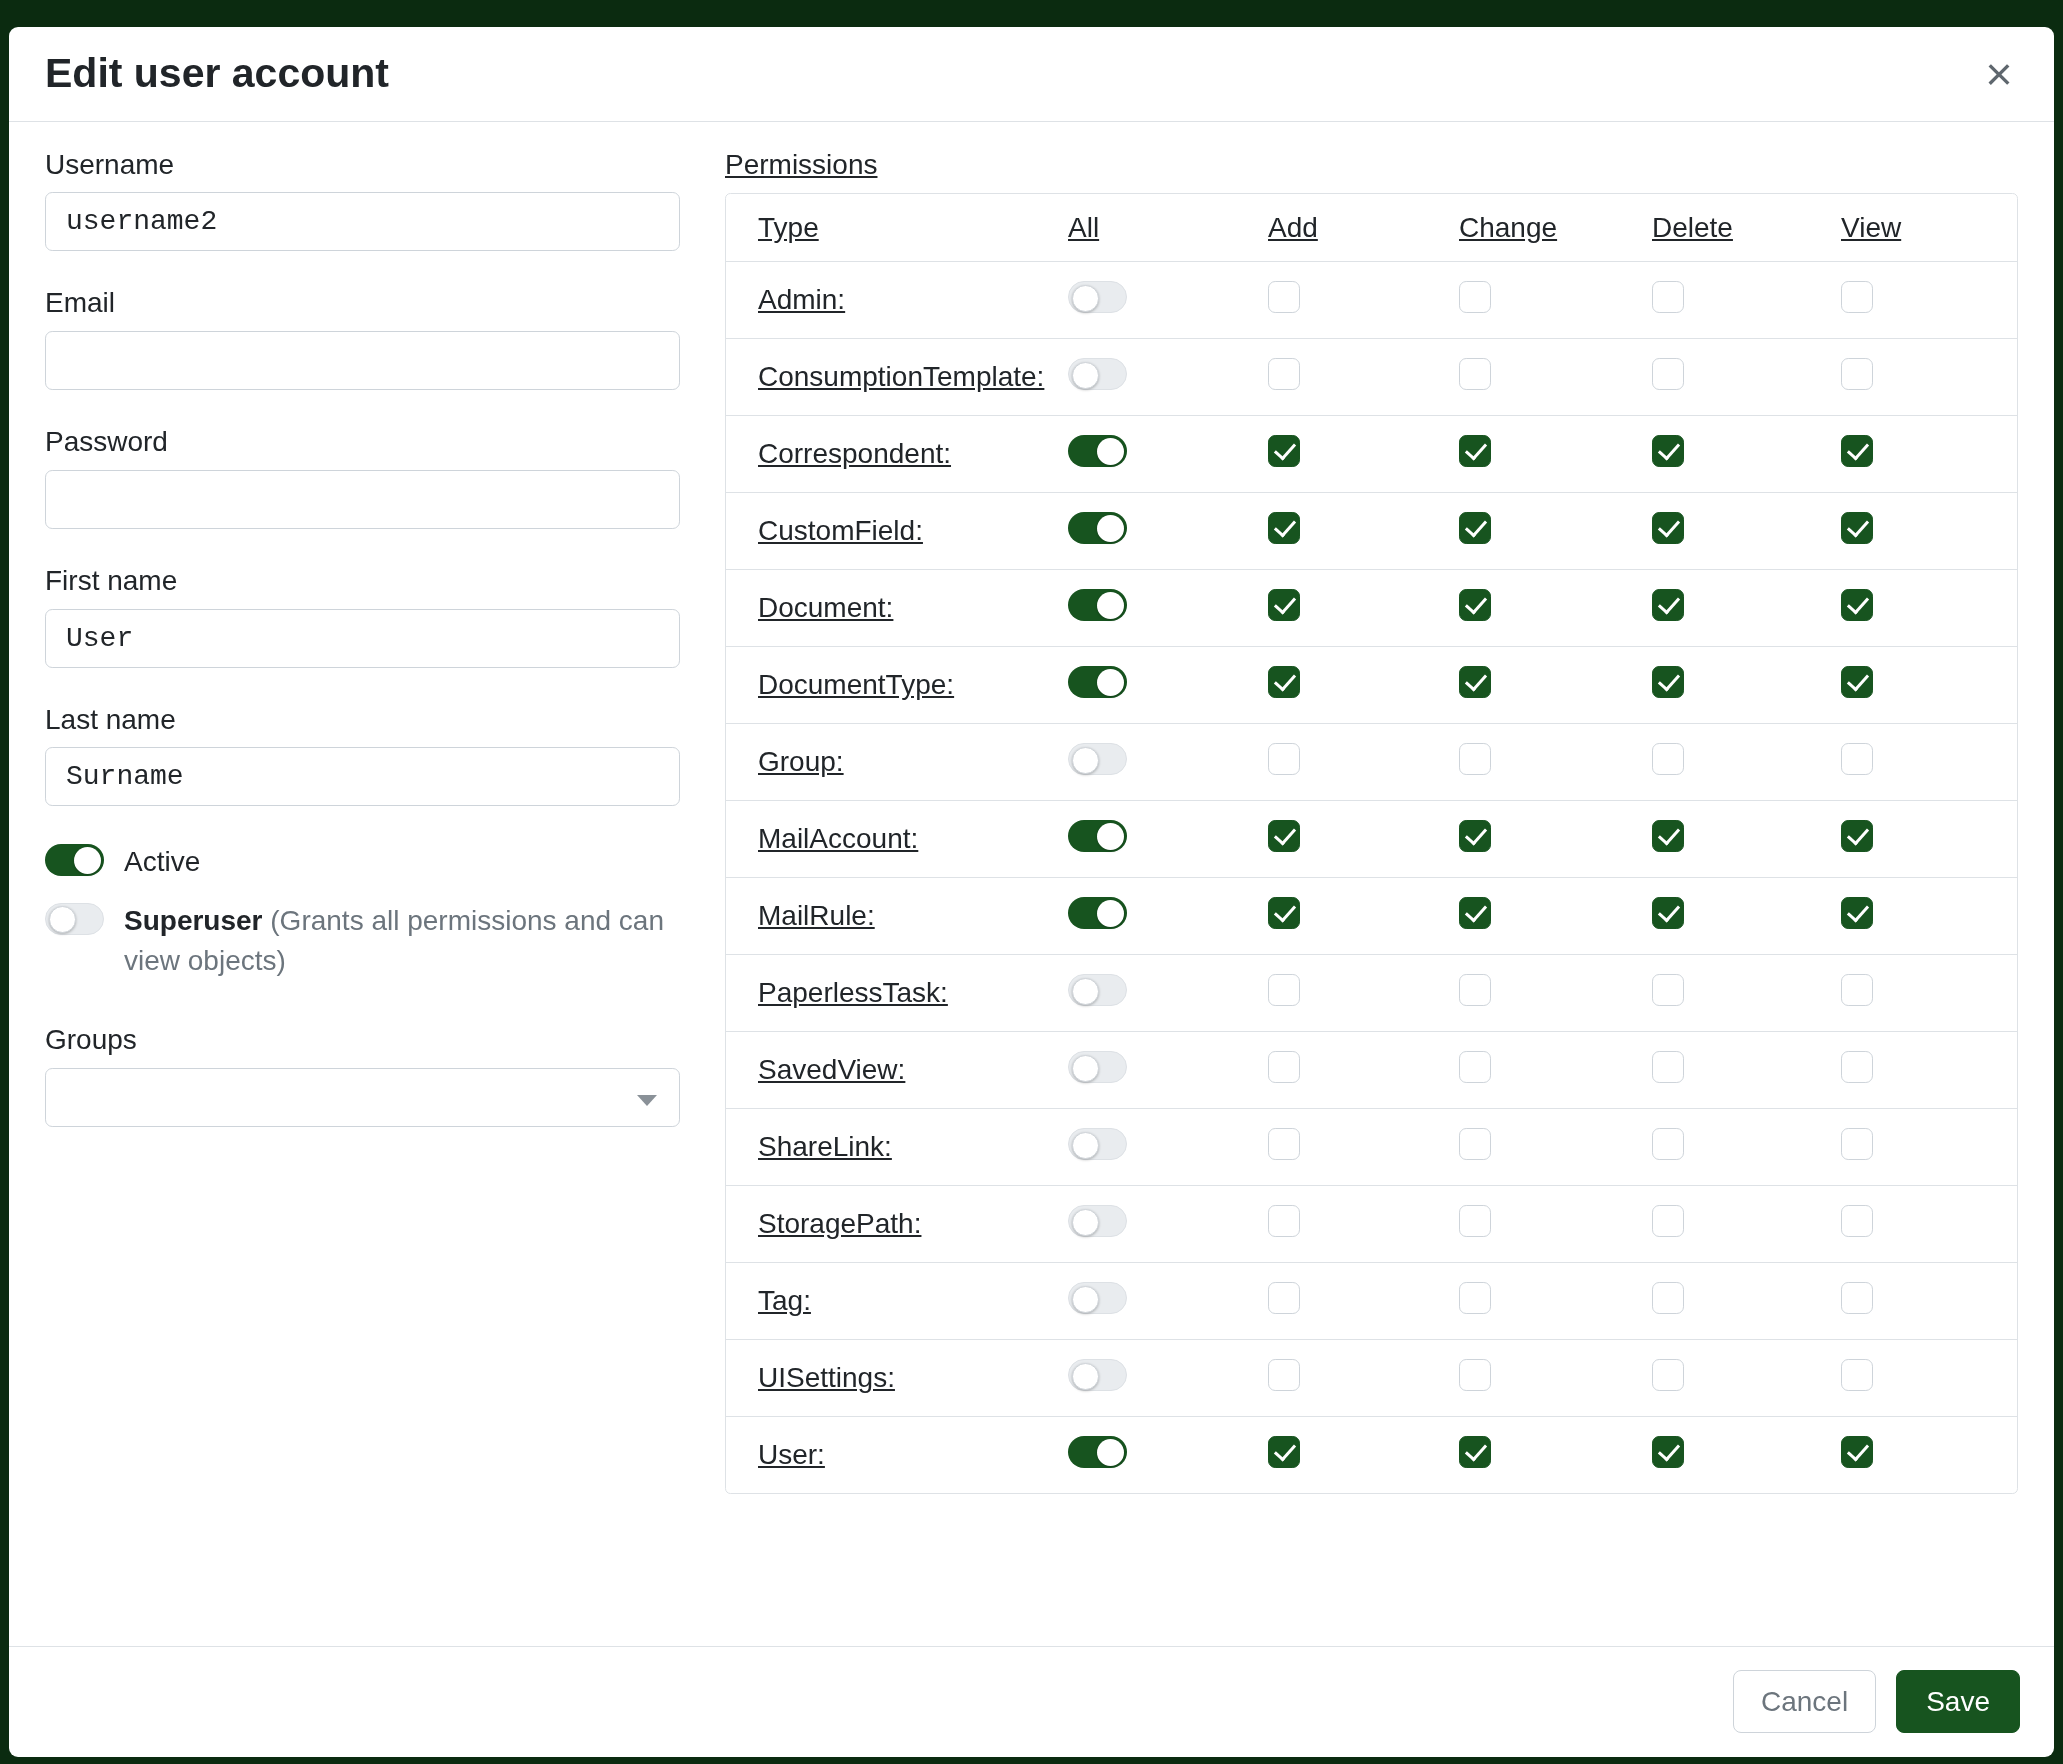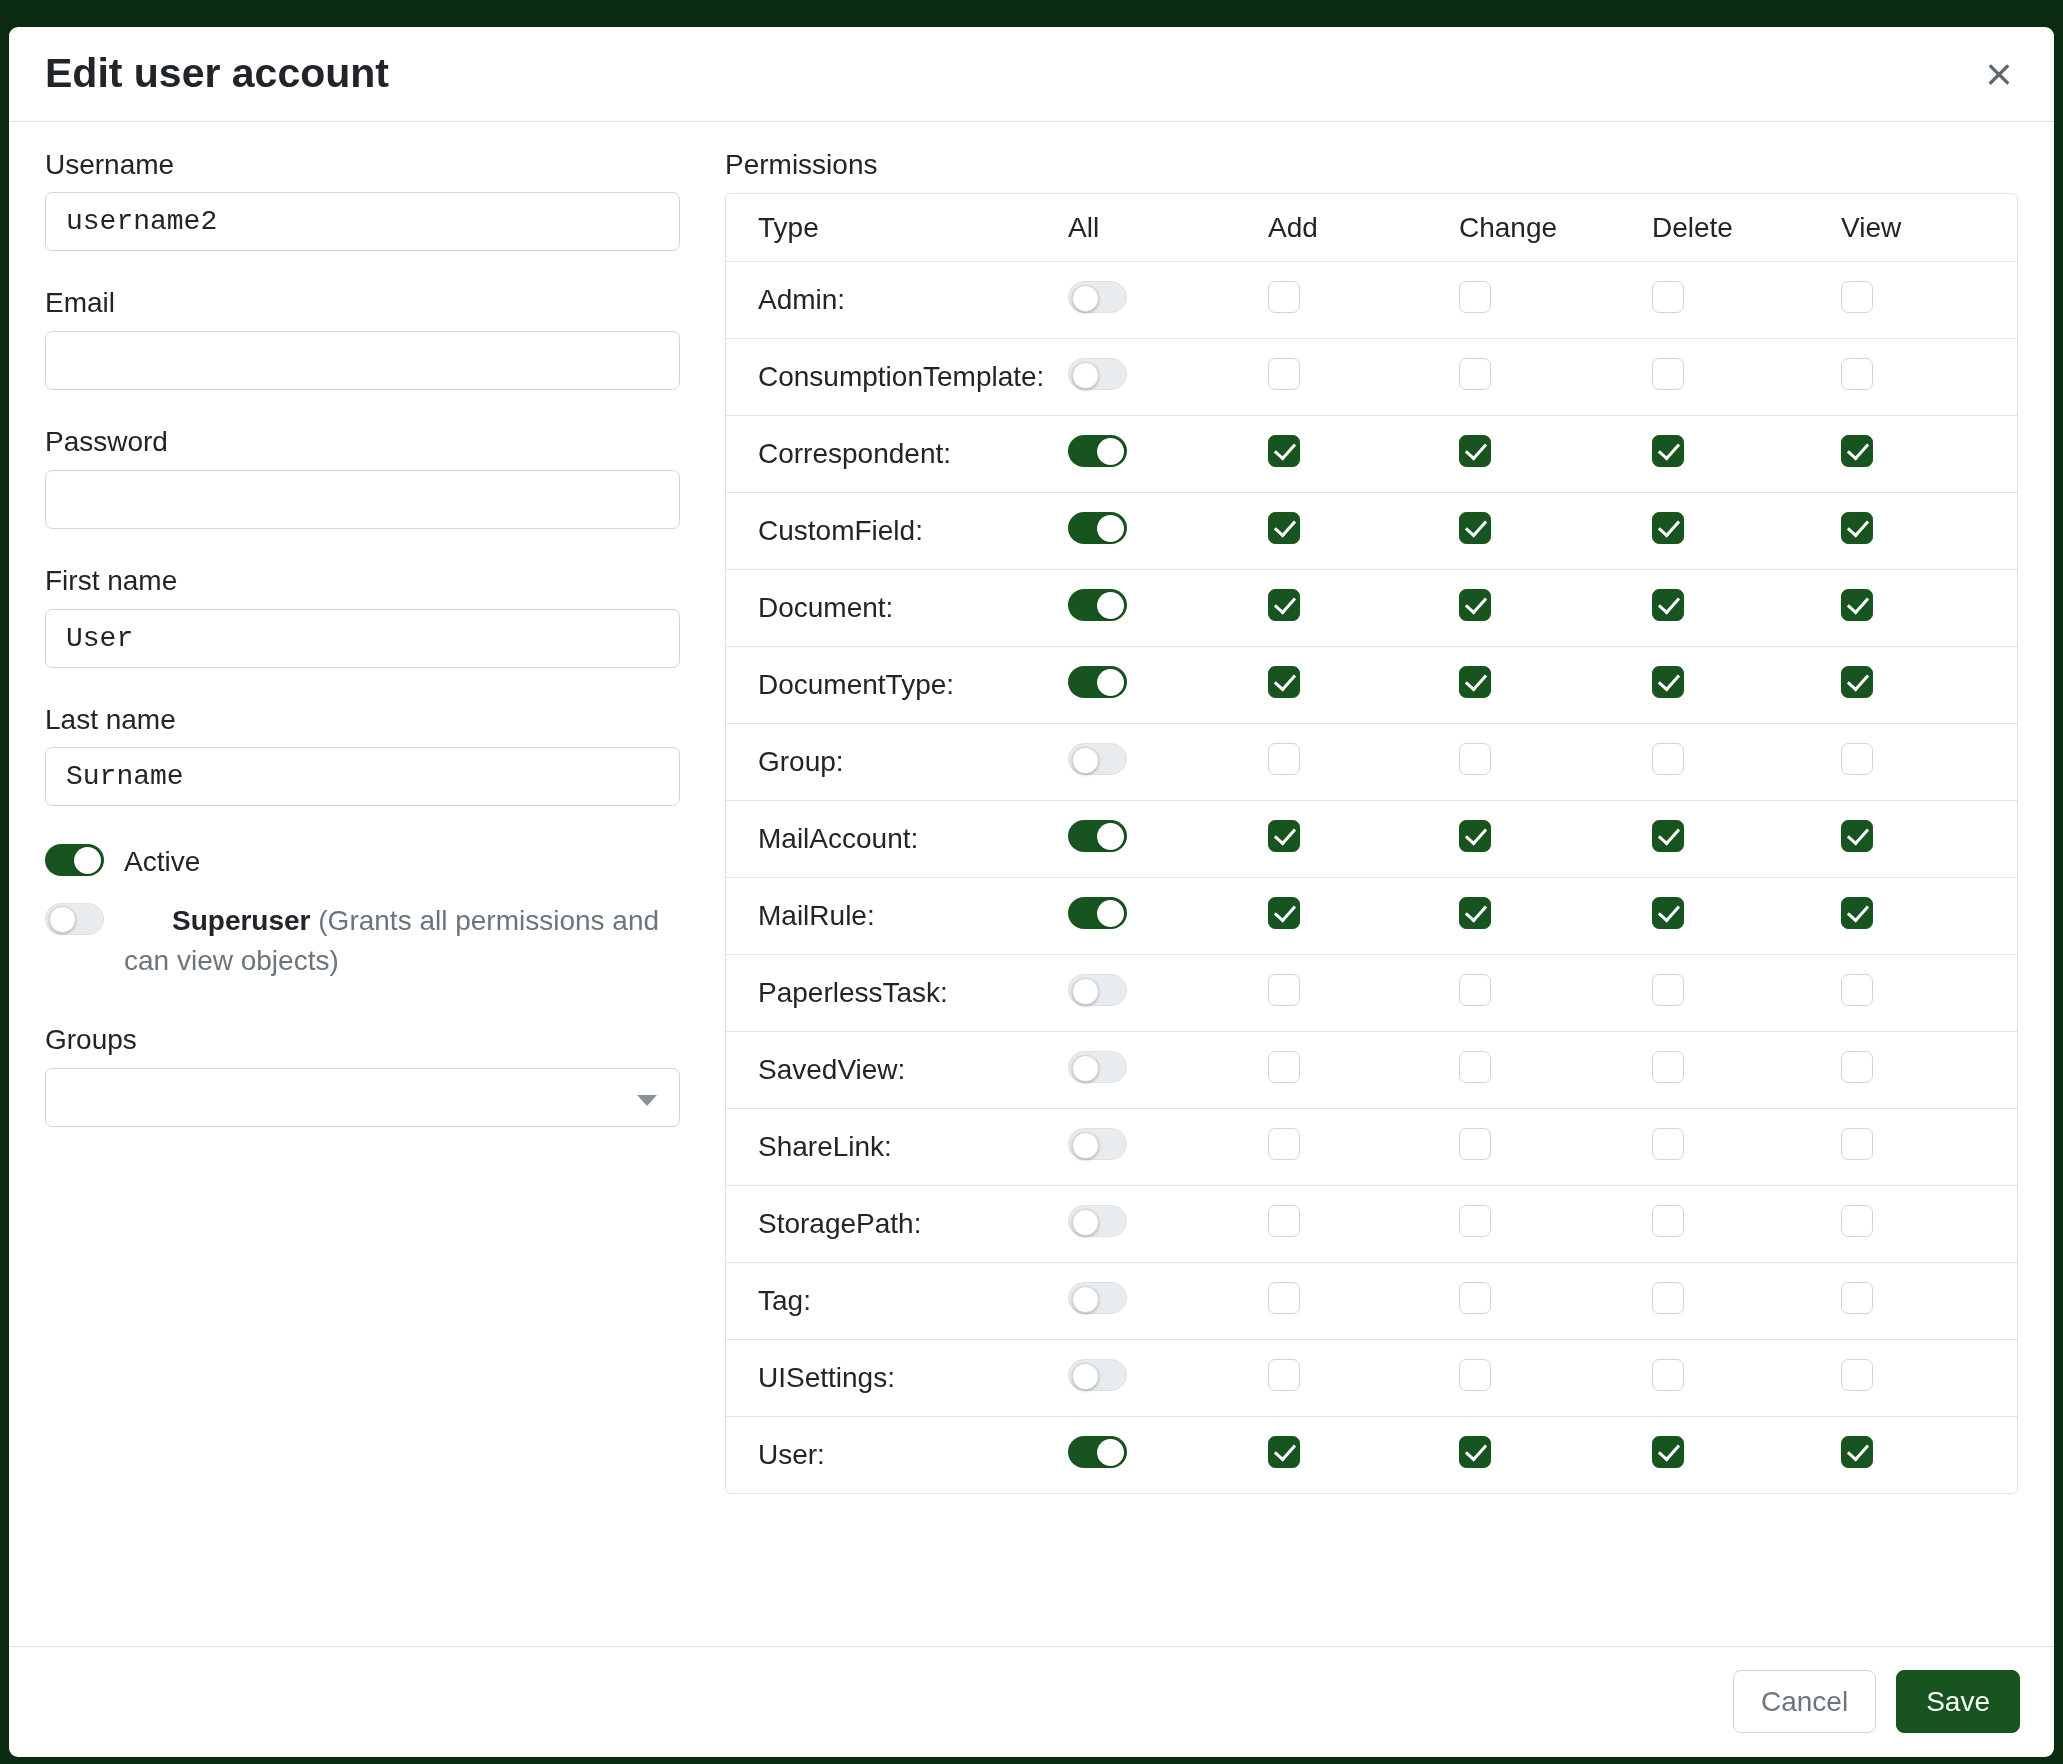--- a/index.html
+++ b/index.html
@@ -35,21 +35,21 @@
   .close-btn{
     background:none;border:none;cursor:pointer;
     font-size:47px;line-height:1;color:#5f676e;font-weight:300;
     padding:0 5.4px;
   }
   
   .modal-body{
     flex:1;display:flex;gap:45px;padding:27px 36px 18px 36px;overflow:hidden;
   }
   .left-col{width:635px;flex:none;}
-  .right-col{flex:1;min-width:0;}
+  .right-col{flex:1;min-width:0;text-decoration:underline;}
   .form-group{margin-bottom:36px;}
   .form-label{font-size:28px;margin-bottom:11.7px;display:block;color:var(--text);}
   .form-control{
     width:100%;height:59px;border:1.8px solid var(--border);border-radius:7.2px;
     font-size:28px;font-family:Liberation Mono, monospace;color:var(--text);padding:0 20px;
     outline:none;background:#fff;
   }
   .select-wrap{position:relative;}
   .select-caret{
     position:absolute;right:23.4px;top:27px;
@@ -65,21 +65,21 @@
     position:absolute;top:2.7px;width:27px;height:27px;border-radius:50%;
     background:#fff;box-shadow:0 0.9px 2.7px rgba(0,0,0,.25);
   }
   .switch.on{background:var(--accent);}
   .switch.on .knob{right:2.7px;}
   .switch.off{background:#e9ecef;border:0.9px solid #dde1e5;}
   .switch.off .knob{left:2.7px;border:0.9px solid #cfd4d9;}
   .switch-row{display:flex;align-items:flex-start;gap:20px;margin-bottom:18px;}
   .switch-row .switch{margin-top:1.8px;}
   .switch-text{font-size:28px;line-height:1.45;}
-  .switch-text .strong{font-weight:600;margin-left:48px;}
+  .switch-text .strong{font-weight:600;}
   .switch-text .hint{color:var(--muted);font-weight:400;}
   .active-row{margin-top:5.4px;}
   .groups-group{margin-top:42px;}
   
   .perm-label{font-size:28px;margin-bottom:12.6px;}
   .perm-table{
     border:1.8px solid var(--table-border);border-radius:5.4px;overflow:hidden;
   }
   .perm-row{
     display:grid;

